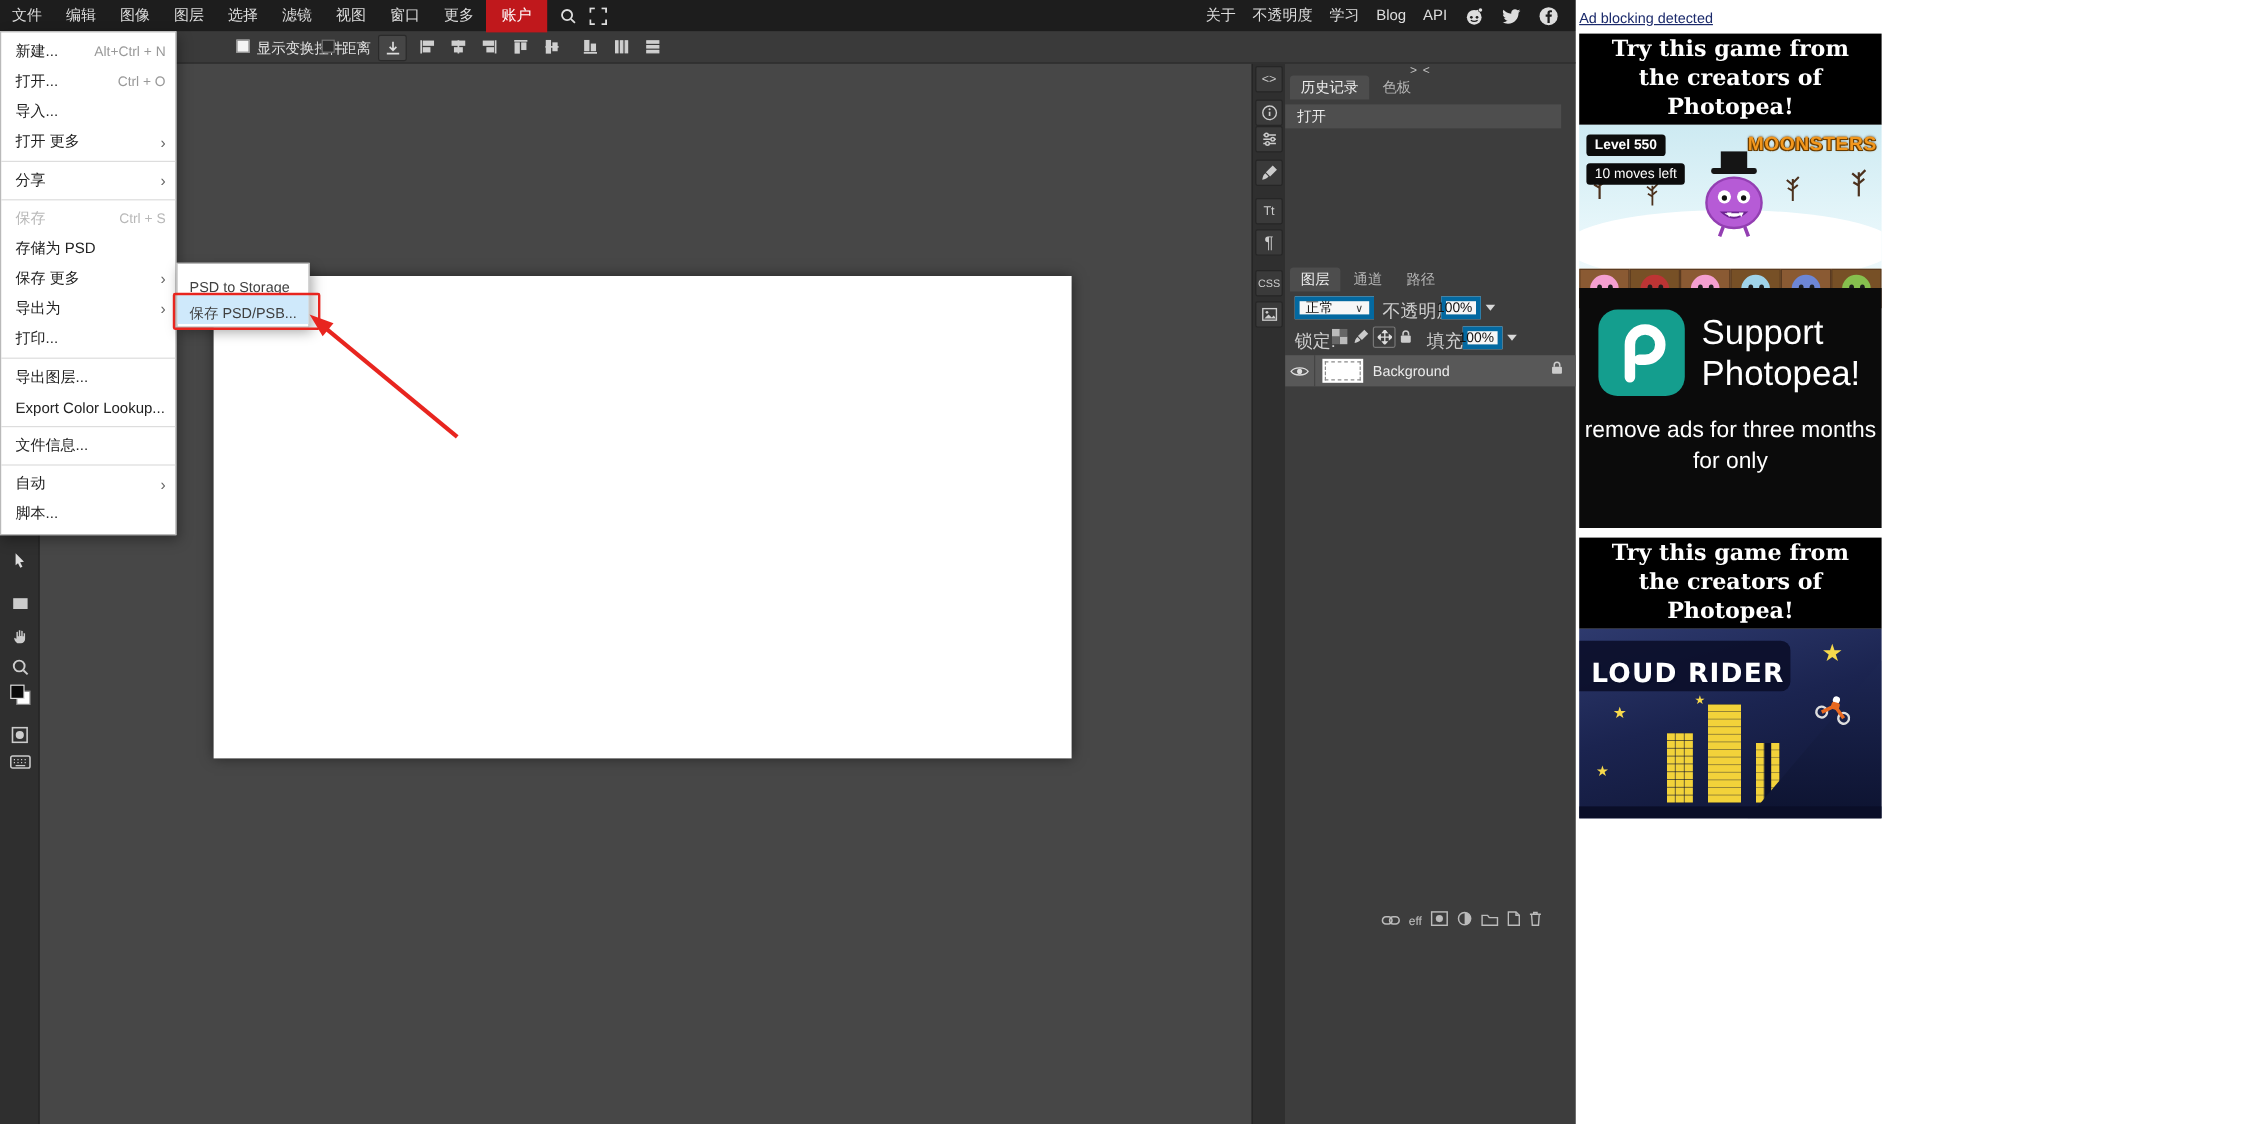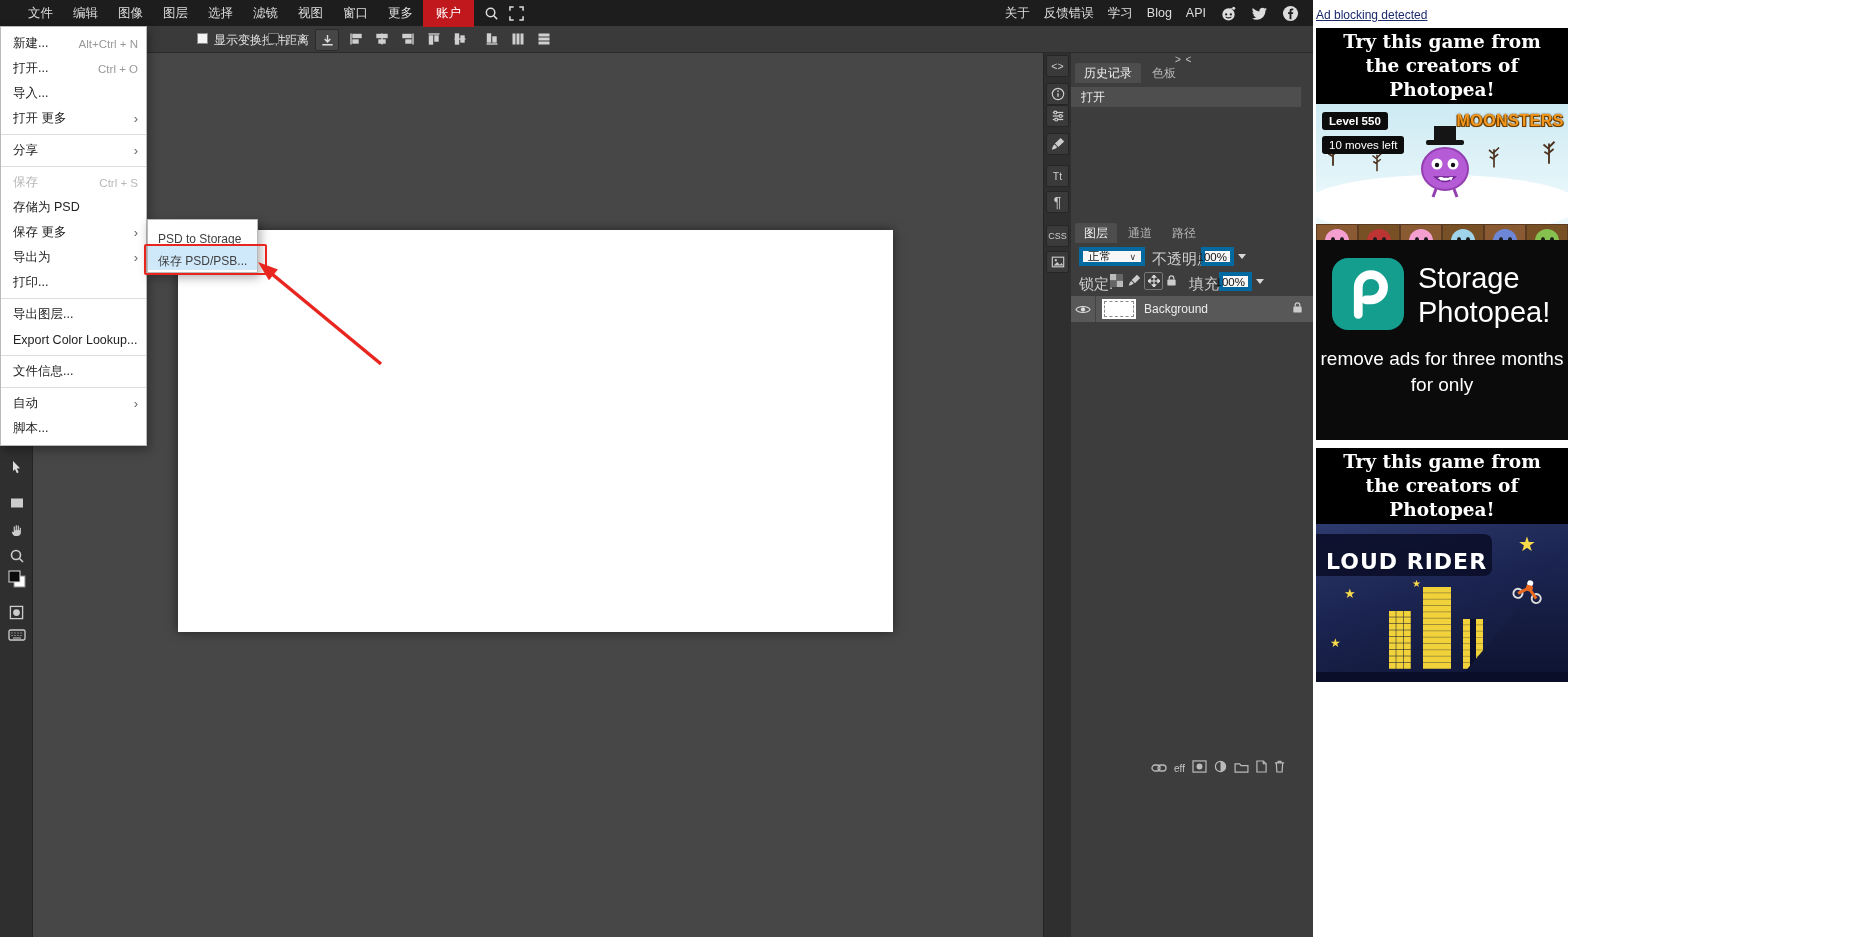--- a/index.html
+++ b/index.html
@@ -5,21 +5,21 @@
   html,body{margin:0;padding:0;background:#fff;}
   .screen{position:relative;width:1873px;height:937px;background:#fff;overflow:hidden;
           font-family:"Liberation Sans",sans-serif;-webkit-font-smoothing:antialiased;}
   .abs{position:absolute;}
 
   
   .app{position:absolute;left:0;top:0;width:1313px;height:937px;background:#474747;}
 
   
   .topbar{position:absolute;left:0;top:0;width:1313px;height:26px;background:#1d1d1d;
-          display:flex;align-items:center;padding-left:18px;box-sizing:border-box;z-index:10;}
+          display:flex;align-items:center;padding-left:0;box-sizing:border-box;z-index:10;}
   .menu{padding:5px 10px;font-size:12.5px;color:#ddd;cursor:default;white-space:nowrap;}
   .menu.accent{background:#c0181c;color:#fff;padding:5px 13px;}
   .tbicon{margin-left:10px;display:inline-flex;align-items:center;}
   .tbright{margin-left:auto;display:flex;align-items:center;gap:14px;padding-right:14px;
            font-size:12.5px;color:#ddd;}
   .tbright .tbicon{margin-left:0;}
 
   
   .optionsbar{position:absolute;left:0;top:26px;width:1313px;height:27px;background:#3a3a3a;
               border-bottom:1px solid #2a2a2a;box-sizing:border-box;z-index:5;}
@@ -167,21 +167,21 @@
             <line x1="10.5" y1="10.5" x2="14" y2="14" stroke="#ddd" stroke-width="1.6"></line>
           </svg>
     </span>
     <span class="tbicon">
       <svg viewBox="0 0 16 16" width="15" height="15" fill="none" stroke="#ddd" stroke-width="1.6">
             <path d="M1 5V1h4M11 1h4v4M15 11v4h-4M5 15H1v-4"></path>
           </svg>
     </span>
     <div class="tbright">
       <span>关于</span>
-      <span>反馈错误</span>
+      <span>不透明度</span>
       <span>学习</span>
       <span>Blog</span>
       <span>API</span>
       <span class="tbicon">
         <svg viewBox="0 0 18 18" width="17" height="17">
               <circle cx="9" cy="10" r="6.5" fill="#ddd"></circle>
               <circle cx="14.5" cy="3.5" r="1.6" fill="#ddd"></circle>
               <path d="M9 5.5 12.5 3.8" stroke="#ddd" stroke-width="1.2" fill="none"></path>
               <circle cx="6.5" cy="10" r="1.2" fill="#1d1d1d"></circle>
               <circle cx="11.5" cy="10" r="1.2" fill="#1d1d1d"></circle>
@@ -604,21 +604,21 @@
     </div>
   </div>
 
   <div class="adbox" style="top:240px">
     <div class="sup">
       <span class="plogo">
         <svg viewBox="0 0 74 74" width="74" height="74">
               <path d="M27 58V30a13 13 0 1 1 13 13h-5" fill="none" stroke="#fff" stroke-width="9" stroke-linecap="round"></path>
             </svg>
       </span>
-      <span class="suptxt" style="left:102px;top:22px">Storage</span>
+      <span class="suptxt" style="left:102px;top:22px">Support</span>
       <span class="suptxt" style="left:102px;top:56px">Photopea!</span>
       <span class="supbody" style="top:108px">remove ads for three months</span>
       <span class="supbody" style="top:134px">for only</span>
     </div>
   </div>
 
   <div class="adbox" style="top:448px">
     <div class="adhead">
       <div>Try this game from</div>
       <div>the creators of Photopea!</div>

